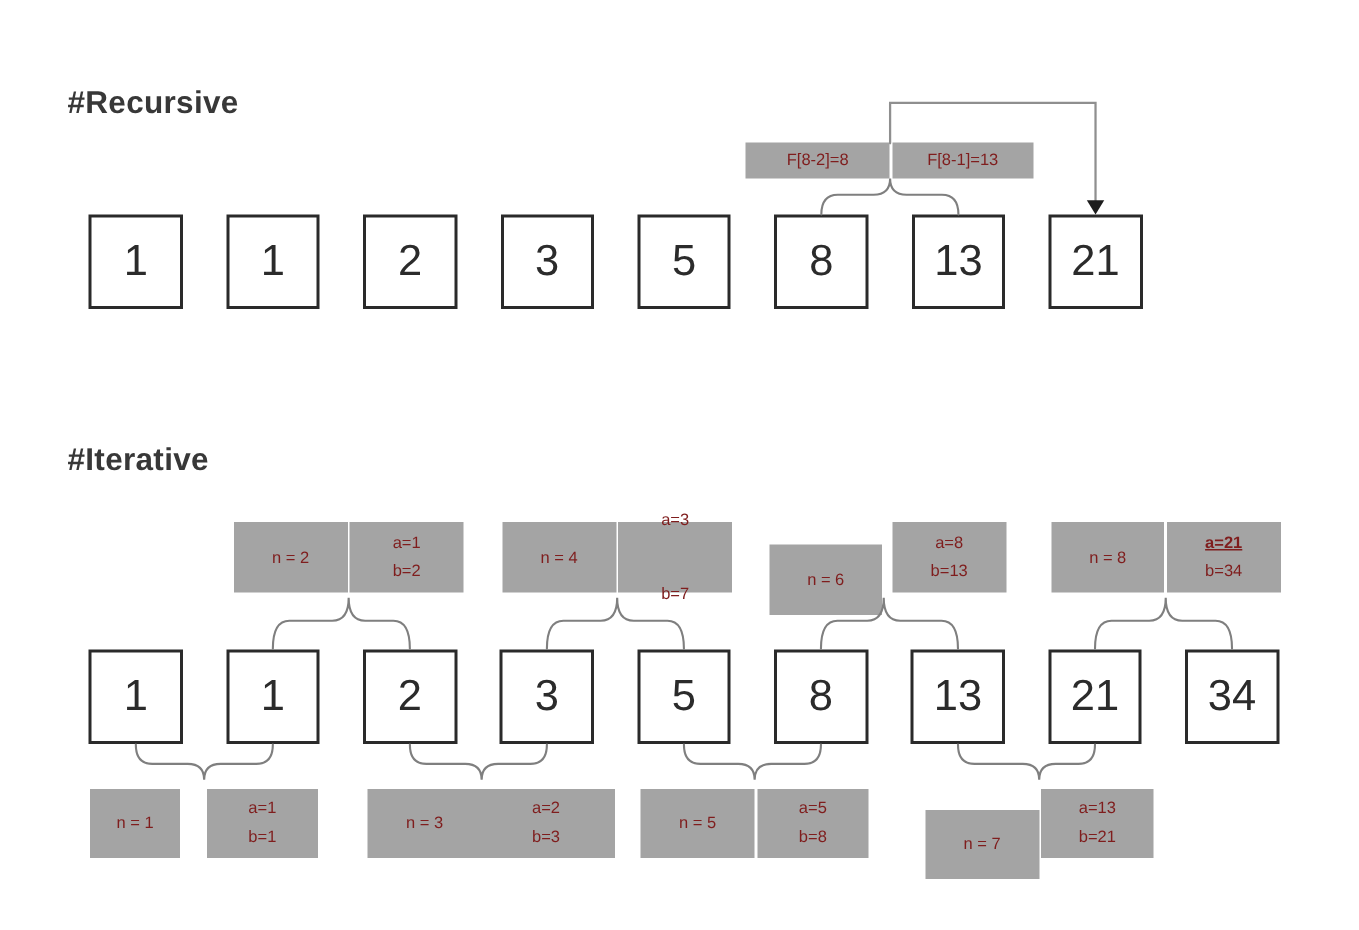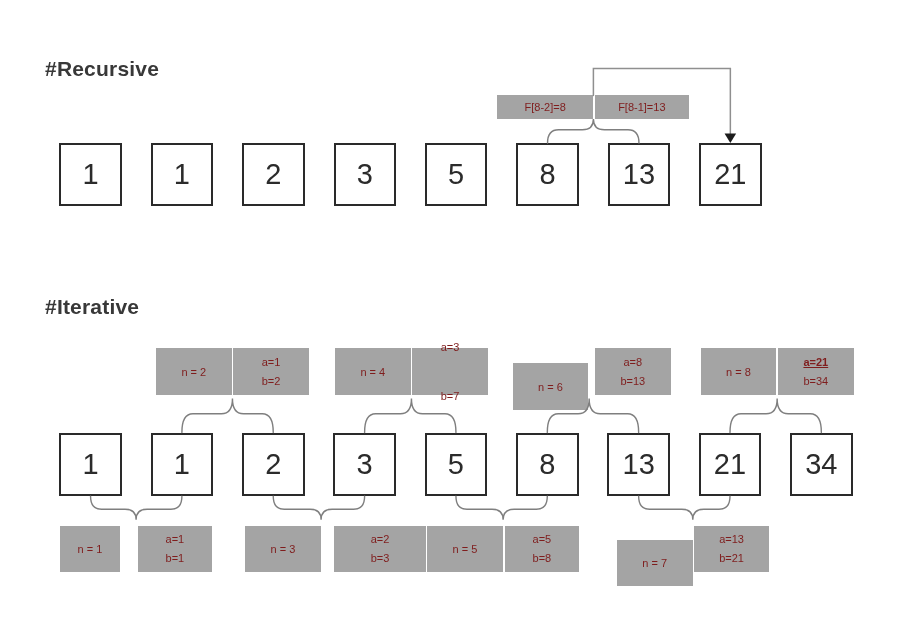--- a/index.html
+++ b/index.html
@@ -82,21 +82,21 @@
         <span>b=34</span>
       </div>
     </div>
   <div id="iter-bot">
       <div class="glabel" style="left: 60px; top: 526px; width: 60px; height: 45.6px;">n = 1</div>
       <div class="glabel ab" style="left: 137.6px; top: 526px; width: 74.6px; height: 45.6px;">
         <span>a=1</span>
         <span>b=1</span>
       </div>
       <div class="glabel" style="left: 245px; top: 526px; width: 76px; height: 45.6px; text-align: right;">n = 3</div>
-      <div class="glabel ab" style="left: 334px; top: 526px; width: 92px; height: 45.6px;">
+      <div class="glabel ab" style="left: 318px; top: 526px; width: 92px; height: 45.6px;">
         <span>a=2</span>
         <span>b=3</span>
       </div>
       <div class="glabel" style="left: 427px; top: 526px; width: 76px; height: 45.6px;">n = 5</div>
       <div class="glabel ab" style="left: 504.6px; top: 526px; width: 74.6px; height: 45.6px;">
         <span>a=5</span>
         <span>b=8</span>
       </div>
       <div class="glabel" style="left: 616.7px; top: 540px; width: 76px; height: 45.6px;">n = 7</div>
       <div class="glabel ab" style="left: 694.3px; top: 526px; width: 74.6px; height: 45.6px;">

